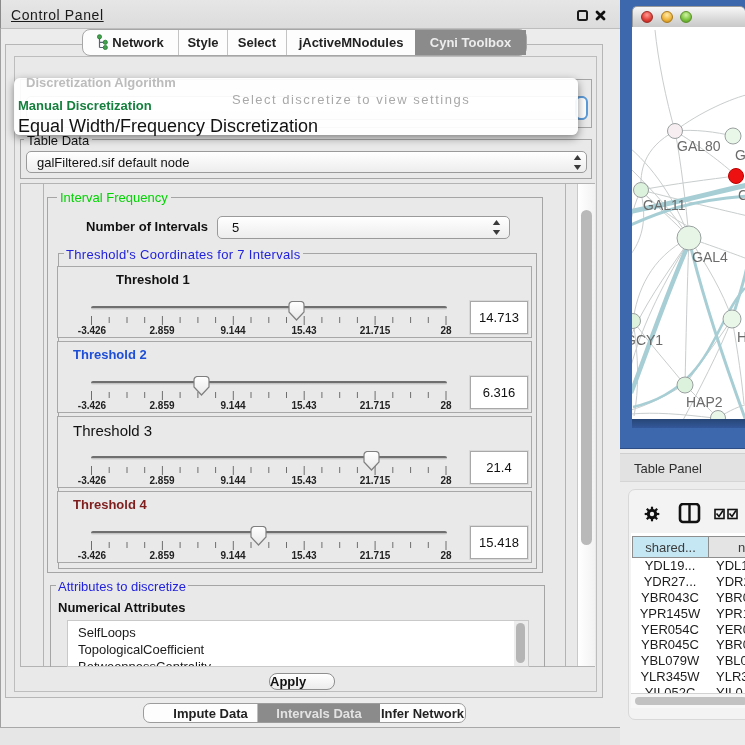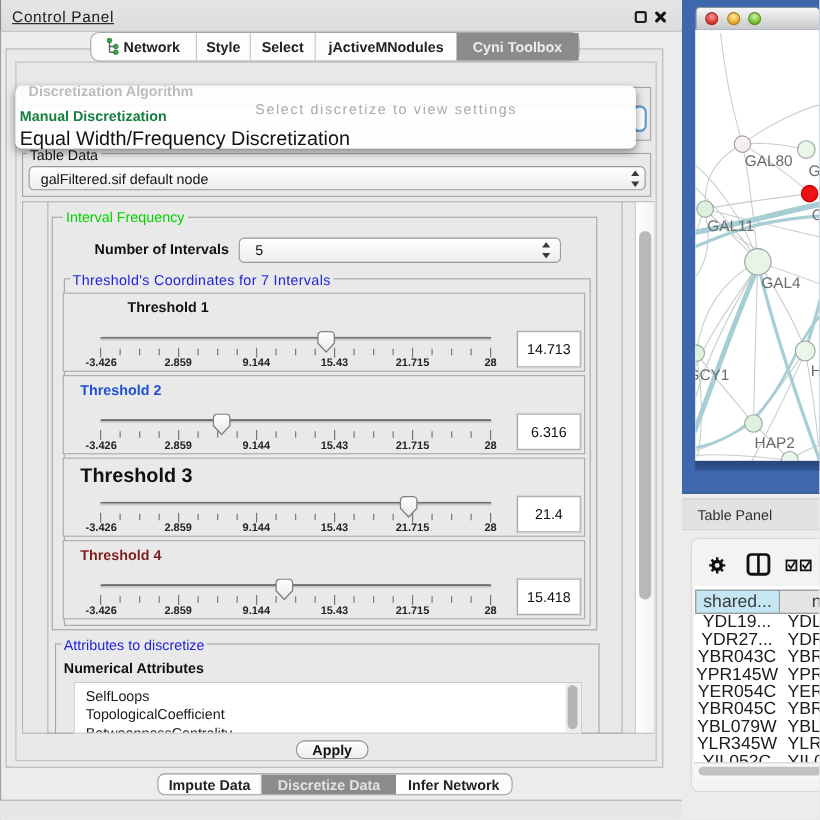--- a/index.html
+++ b/index.html
@@ -117,21 +117,21 @@
 
     <g stroke="#111" fill="none">
       <rect x="73" y="6.5" width="9" height="9" stroke-width="1.6"></rect>
       <path d="M74.5,10.5 l2.5,3 l4,-6" stroke-width="1.6"></path>
       <rect x="86" y="6.5" width="9" height="9" stroke-width="1.6"></rect>
       <path d="M87.5,10.5 l2.5,3 l4,-6" stroke-width="1.6"></path>
     </g>
   </svg>
 </div>
 
-<div class="abs" style="left:631px;top:533px;width:114px;height:175px;background:#fff;overflow:hidden;font-size:16px;">
+<div class="abs" style="left:631px;top:533px;width:114px;height:175px;background:#fff;overflow:hidden;font-size:13px;">
 
   <div class="abs" style="left:1px;top:3px;width:77px;height:22px;background:#c5e6f3;border:1px solid #8e8e8e;
        text-align:center;line-height:22px;color:#3c3c3c;">shared...</div>
   <div class="abs" style="left:78px;top:3px;width:120px;height:22px;background:#e4e4e4;border:1px solid #8e8e8e;border-left:none;
        line-height:22px;color:#3c3c3c;padding-left:29px;">na</div>
 
   <div class="abs" style="left:0;top:25px;width:200px;color:#1c1c1c;">
     <div style="height:15.9px;line-height:15.9px;"><span style="display:inline-block;width:78px;text-align:center;">YDL19...</span><span style="padding-left:7px;">YDL1</span></div>
     <div style="height:15.9px;line-height:15.9px;"><span style="display:inline-block;width:78px;text-align:center;">YDR27...</span><span style="padding-left:7px;">YDR2</span></div>
     <div style="height:15.9px;line-height:15.9px;"><span style="display:inline-block;width:78px;text-align:center;">YBR043C</span><span style="padding-left:7px;">YBR0</span></div>
@@ -309,21 +309,21 @@
       <stop offset="0" stop-color="#ffffff"></stop>
           <stop offset="1" stop-color="#e8e8e8"></stop>
         </linearGradient>
       </defs>
   </svg>
   <div class="abs" style="left:412px;top:34px;width:58px;height:33px;background:#fff;border:1px solid #a8a8a8;box-shadow:0 0 0 1px #d8d8d8;
        text-align:center;font-size:13px;color:#111;line-height:32px;">6.316</div>
 </div>
 
 <div class="abs" style="left:57px;top:416px;width:475px;height:72px;border:1px solid #a8a8a8;background:#e9e9e9;">
-  <div class="abs" style="left:15px;top:5px;font-size:18px;font-weight:700;color:#111;">Threshold 3</div>
+  <div class="abs" style="left:15px;top:5px;font-size:15px;font-weight:400;color:#111;">Threshold 3</div>
   <div class="abs" style="left:33px;top:39px;width:356px;height:4px;border-radius:2px;background:linear-gradient(#b8b8b8,#e6e6e6);border-top:2px solid #6f6f6f;"></div>
   <svg class="abs" style="left:30px;top:49px;" width="364" height="11" viewBox="0 0 364 11">
     <g stroke="#6e6e6e" stroke-width="1">
         <line x1="3.5" y1="0" x2="3.5" y2="9"></line>
         <line x1="21.2" y1="1" x2="21.2" y2="7"></line>
         <line x1="39.0" y1="1" x2="39.0" y2="7"></line>
         <line x1="56.7" y1="1" x2="56.7" y2="7"></line>
         <line x1="74.4" y1="0" x2="74.4" y2="9"></line>
         <line x1="92.1" y1="1" x2="92.1" y2="7"></line>
         <line x1="109.9" y1="1" x2="109.9" y2="7"></line>
@@ -413,26 +413,26 @@
 <div class="abs" style="left:56px;top:579px;background:#e9e9e9;padding:0 2px;font-size:13px;color:#2222dd;">Attributes to discretize</div>
 <div class="abs" style="left:58px;top:600px;font-size:13px;font-weight:700;color:#111;">Numerical Attributes</div>
 <div class="abs" style="left:67px;top:620px;width:462px;height:47px;background:#ffffff;border:1px solid #c9c9c9;overflow:hidden;font-size:13px;color:#1a1a1a;">
   <div style="padding:3px 0 0 10px;line-height:17px;">SelfLoops<br>TopologicalCoefficient<br>BetweennessCentrality</div>
   <div class="abs" style="right:0;top:0;width:14px;height:47px;background:#ededed;">
     <div class="abs" style="left:2px;top:2px;width:9px;height:40px;border-radius:5px;background:#b5b5b5;"></div>
   </div>
 </div>
 
 <div class="abs" style="left:269px;top:673px;width:66px;height:17px;border:1px solid #8f8f8f;border-radius:8px;background:linear-gradient(#ffffff,#ececec);
-     text-align:center;font-size:13px;font-weight:700;color:#111;line-height:16px;">Apply</div>
+     text-align:left;font-size:13px;font-weight:700;color:#111;line-height:16px;">Apply</div>
 
 <div class="abs" style="left:143px;top:703px;width:323px;height:20px;background:#fdfdfd;border:1px solid #9c9c9c;border-radius:7px;
-     display:flex;font-size:13px;font-weight:700;color:#222;overflow:hidden;">
+     display:flex;font-size:13px;font-weight:700;color:#222;overflow:hidden;padding-left:20px;">
   <div style="flex:0 0 94px;text-align:center;line-height:19px;border-right:1px solid #bdbdbd;">Impute Data</div>
-  <div style="flex:0 0 122px;text-align:center;line-height:19px;background:#8b8b8b;color:#e3e3e3;">Discretize Data</div>
+  <div style="flex:0 0 122px;text-align:center;line-height:19px;background:#8b8b8b;color:#e3e3e3;">Intervals Data</div>
   <div style="flex:1;text-align:center;line-height:19px;">Infer Network</div>
 </div>
 
 <div class="abs" style="left:0;top:727px;width:620px;height:1px;background:#a8a8a8;"></div>
 <div class="abs" style="left:0;top:728px;width:620px;height:17px;background:#e6e6e6;"></div>
 
 <div class="abs" style="left:14px;top:78px;width:564px;height:57px;background:rgba(255,255,255,0.93);border-radius:6px;
      box-shadow:0 3px 8px rgba(0,0,0,0.45);"></div>
 <div class="abs" style="left:26px;top:75px;font-size:13px;font-weight:700;color:#bcbcbc;">Discretization Algorithm</div>
 <div class="abs" style="left:232px;top:92px;font-size:13px;color:#a9a9a9;letter-spacing:1.5px;">Select discretize to view settings</div>

